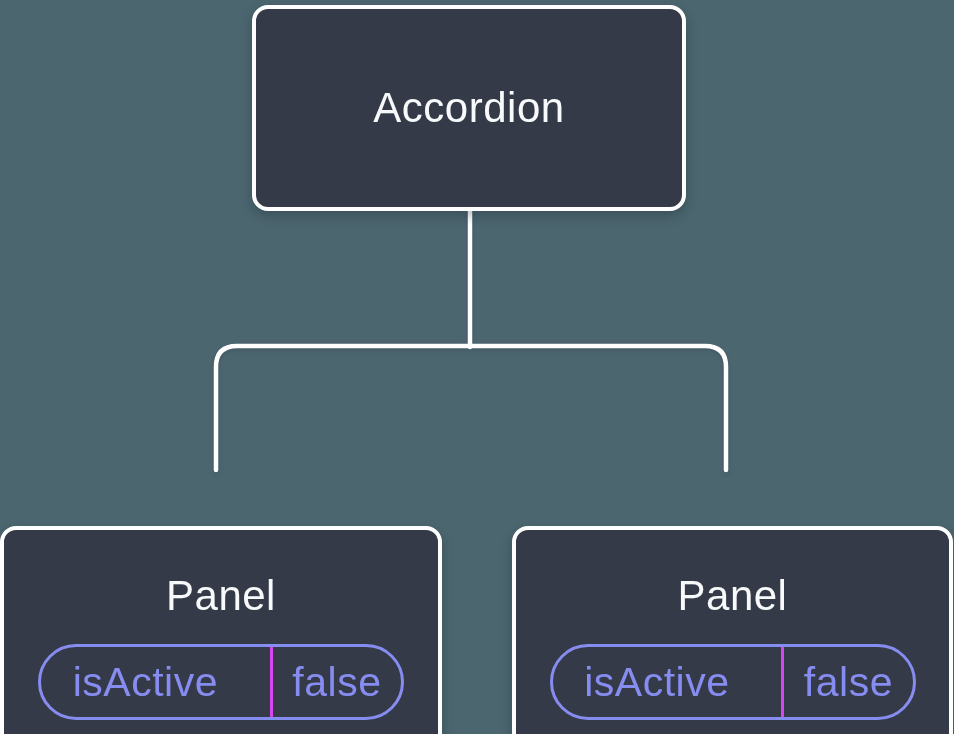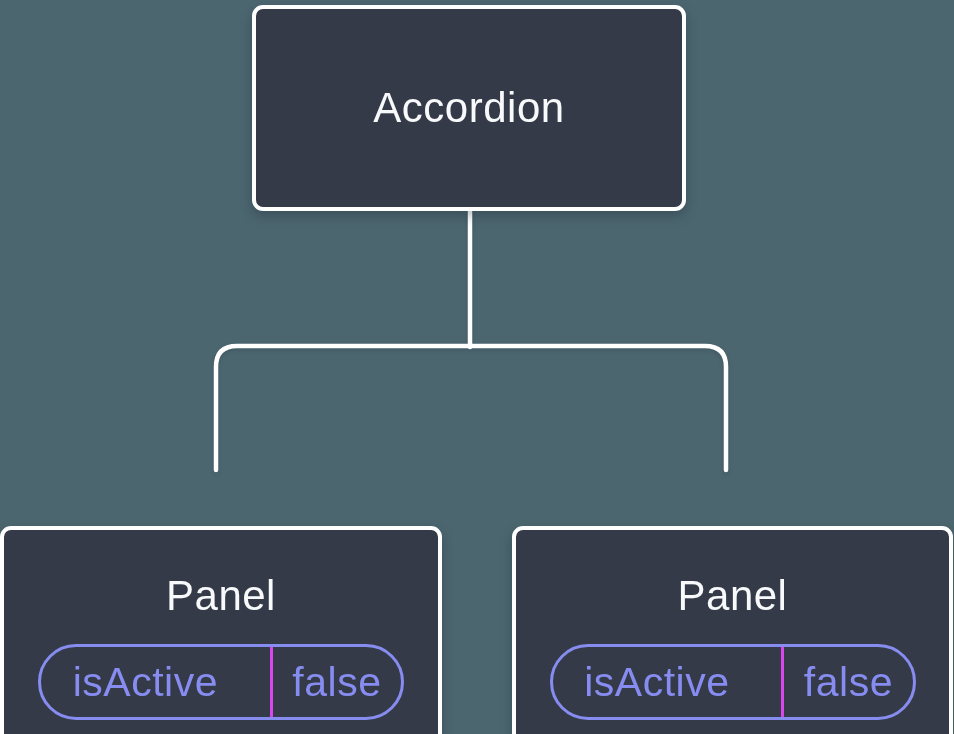--- a/index.html
+++ b/index.html
@@ -21,21 +21,21 @@
     top: 0;
     width: 954px;
     height: 734px;
     filter: drop-shadow(0 2px 2px rgba(15, 25, 35, 0.18));
   }
   .node {
     position: absolute;
     box-sizing: border-box;
     background: #343a47;
     border: 4px solid #ffffff;
-    border-radius: 11px;
+    border-radius: 16px;
     box-shadow: 0 5px 12px rgba(15, 25, 35, 0.28);
     color: #f7f9fb;
     text-align: center;
   }
   .node-root {
     left: 252px;
     top: 5px;
     width: 434px;
     height: 206px;
     display: flex;

